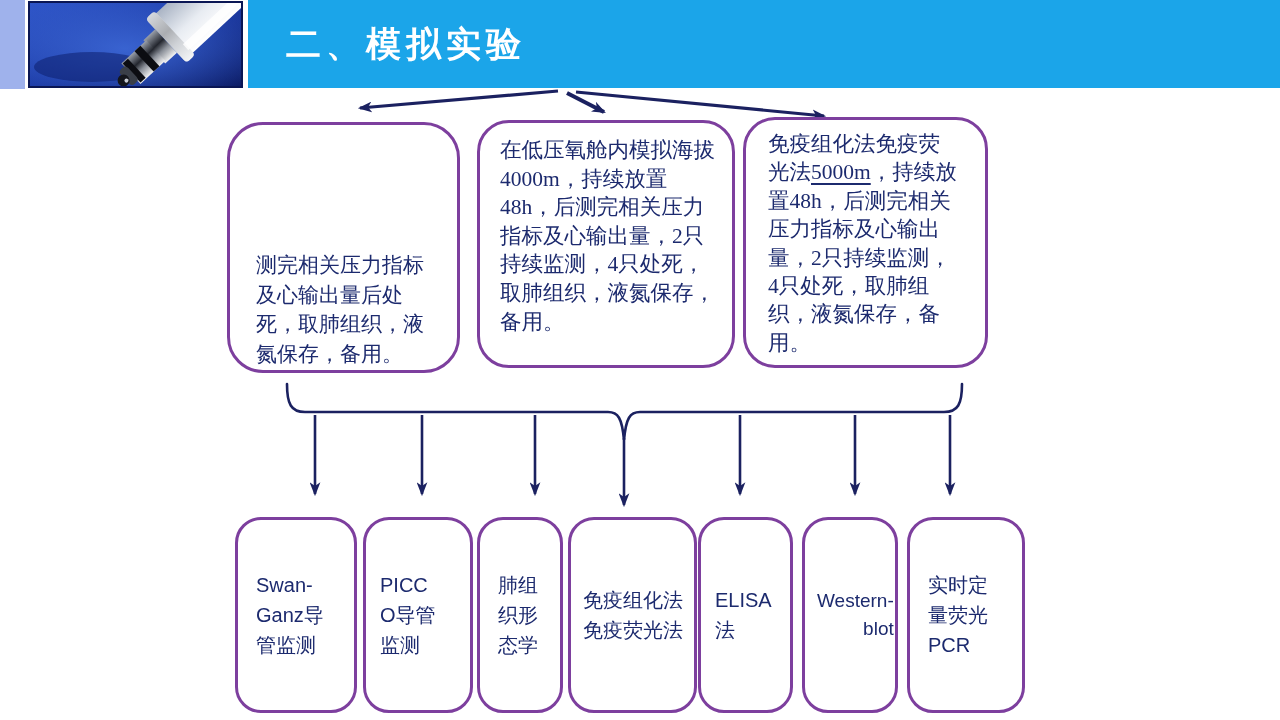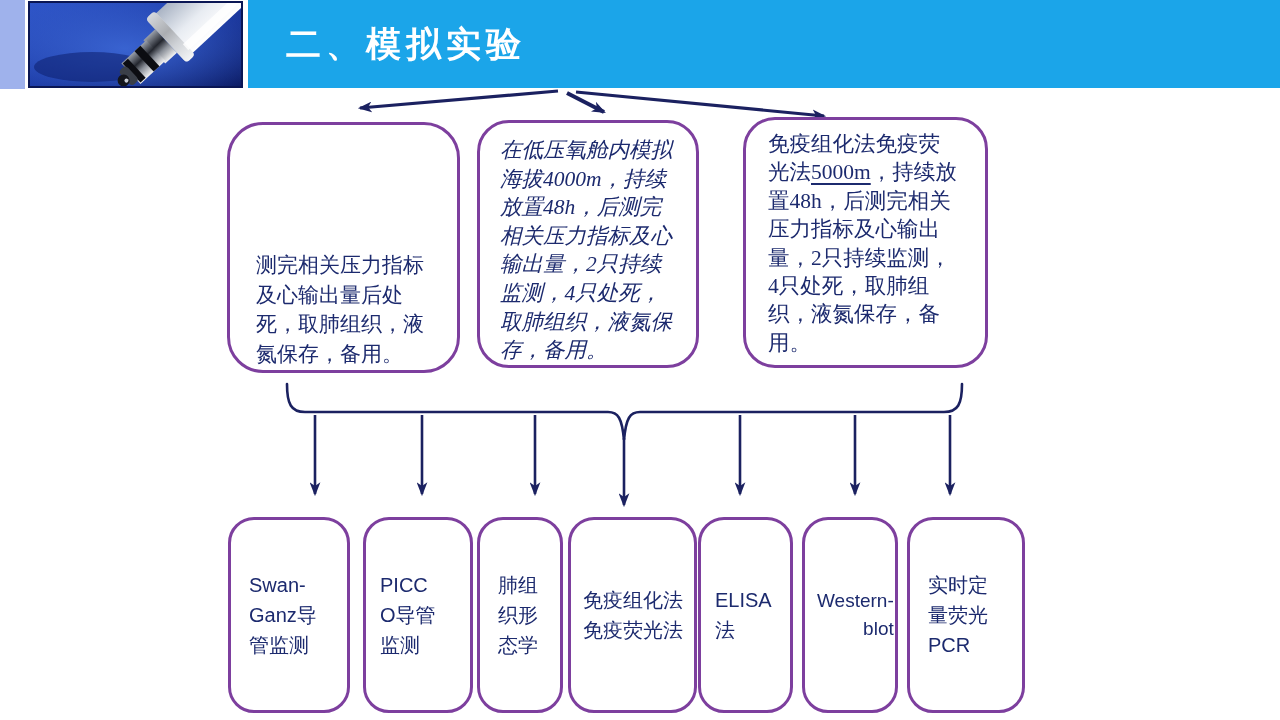--- a/index.html
+++ b/index.html
@@ -29,34 +29,34 @@
   .pbox{
     position:absolute;background:#ffffff;border:3px solid #7d3f9e;box-sizing:border-box;
     color:#1c2a6e;font-family:"Liberation Serif",serif;
   }
   .top-box{border-radius:32px;}
   .top-box-1{
     left:227px;top:122px;width:233px;height:251px;border-radius:36px;
     display:flex;align-items:flex-end;padding:0 26px;font-size:21px;line-height:1.42;
   }
   .top-box-2{
-    left:477px;top:120px;width:222px;height:248px;
-    padding:13px 16px 0 20px;font-size:21.5px;line-height:1.33;font-style:italic;
+    left:477px;top:120px;width:258px;height:248px;
+    padding:13px 16px 0 20px;font-size:21.5px;line-height:1.33;
   }
   .top-box-3{
     left:743px;top:117px;width:245px;height:251px;
     padding:10px 26px 0 22px;font-size:21.5px;line-height:1.32;
   }
   .u{text-decoration:underline;text-underline-offset:4px;}
   .bottom-box{
     border-radius:26px;top:517px;height:196px;
     display:flex;align-items:center;font-size:20px;line-height:1.5;
     font-family:"Liberation Sans",sans-serif;
   }
-  .bb-1{left:228px;width:122px;padding:0 28px 0 18px;}
+  .bb-1{left:235px;width:122px;padding:0 28px 0 18px;}
   .bb-2{left:363px;width:110px;padding:0 34px 0 14px;word-break:break-all;}
   .bb-3{left:477px;width:86px; padding:0 16px 0 18px;}
   .bb-4{left:568px;width:129px;padding:0 4px 0 12px;}
   .bb-5{left:698px;width:95px; padding:0 16px 0 14px;justify-content:flex-end;}
   .bb-6{left:802px;width:96px; padding:0 2px 0 12px;font-size:19px;text-align:right;}
   .bb-7{left:907px;width:118px;padding:0 30px 0 18px;}
 </style>
 </head>
 <body>
 

